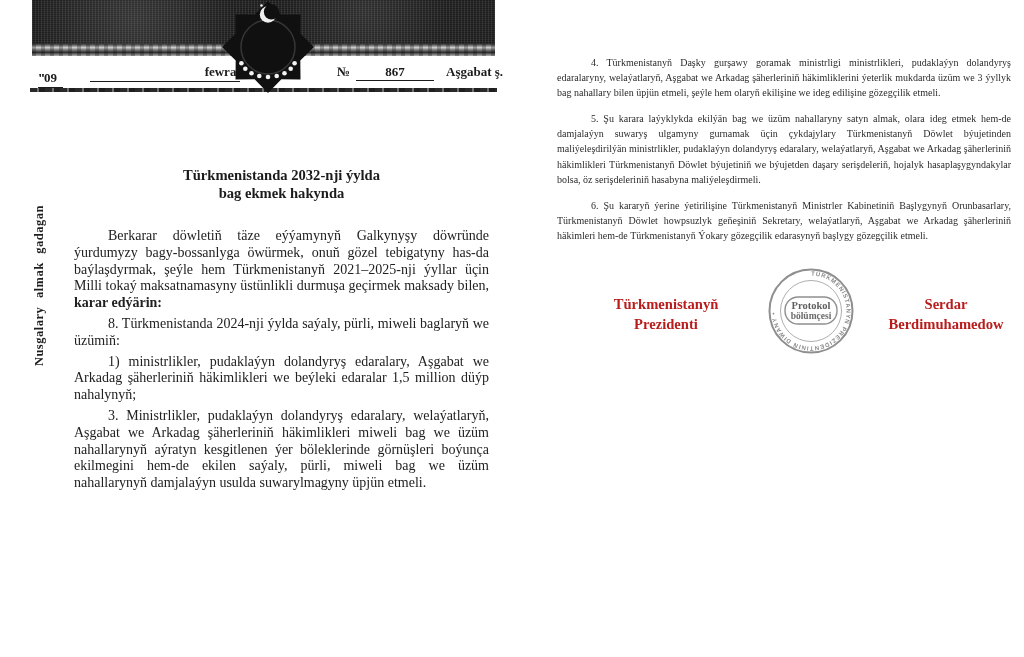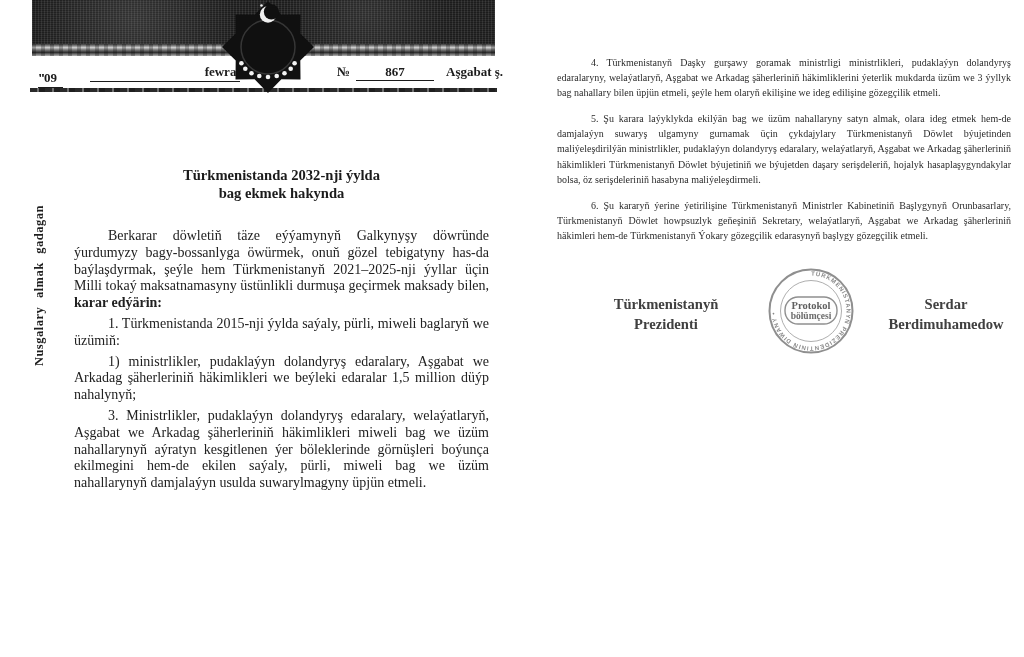--- a/index.html
+++ b/index.html
@@ -72,21 +72,21 @@
   .right-page { position:absolute; left:557px; top:55px; width:454px; }
   .right-page p {
     font-size:10px; line-height:15.1px; text-align:justify;
     text-indent:34px; margin-bottom:11px; color:#2b2b2b;
   }
 
   .signature-row {
     margin-top:30px; display:flex; align-items:center; justify-content:space-between;
     padding:0 6px 0 14px;
   }
-  .sig-block { font-weight:bold; font-size:14.6px; line-height:20px; text-align:center; color:#404040; }
+  .sig-block { font-weight:bold; font-size:14.6px; line-height:20px; text-align:center; color:#b91c1c; }
   .sig-left { flex:0 0 190px; }
   .sig-right { flex:0 0 170px; }
   .stamp-wrap { flex:0 0 100px; display:flex; justify-content:center; margin-top:-6px; }
 </style>
 </head>
 <body>
 
 <div class="canvas">
 
   <div class="left-page">
@@ -131,21 +131,21 @@
     <div class="margin-note">Nusgalary almak gadagan</div>
 
     <div class="left-content">
       <div class="doc-title">
         <div>Türkmenistanda 2032-nji ýylda</div>
         <div>bag ekmek hakynda</div>
       </div>
 
       <p class="intro"><span>Berkarar döwletiň täze eýýamynyň Galkynyşy döwründe ýurdumyzy bagy-bossanlyga öwürmek, onuň gözel tebigatyny has-da baýlaşdyrmak, şeýle hem Türkmenistanyň 2021–2025-nji ýyllar üçin Milli tokaý maksatnamasyny üstünlikli durmuşa geçirmek maksady bilen, </span><b>karar edýärin:</b></p>
 
-      <p>1. Türkmenistanda 2015-nji ýylda saýaly, pürli, miweli baglaryň we üzümiň:</p>
+      <p>8. Türkmenistanda 2024-nji ýylda saýaly, pürli, miweli baglaryň we üzümiň:</p>
       <p>1) ministrlikler, pudaklaýyn dolandyryş edaralary, Aşgabat we Arkadag şäherleriniň häkimlikleri we beýleki edaralar 1,5 million düýp nahalynyň;</p>
       <p>3. Ministrlikler, pudaklaýyn dolandyryş edaralary, welaýatlaryň, Aşgabat we Arkadag şäherleriniň häkimlikleri miweli bag we üzüm nahallarynyň aýratyn kesgitlenen ýer böleklerinde görnüşleri boýunça ekilmegini hem-de ekilen saýaly, pürli, miweli bag we üzüm nahallarynyň damjalaýyn usulda suwarylmagyny üpjün etmeli.</p>
     </div>
   </div>
 
   <div class="right-page">
     <p>4. Türkmenistanyň Daşky gurşawy goramak ministrligi ministrlikleri, pudaklaýyn dolandyryş edaralaryny, welaýatlaryň, Aşgabat we Arkadag şäherleriniň häkimliklerini ýeterlik mukdarda üzüm we 3 ýyllyk bag nahallary bilen üpjün etmeli, şeýle hem olaryň ekilişine we ideg edilişine gözegçilik etmeli.</p>
     <p>5. Şu karara laýyklykda ekilýän bag we üzüm nahallaryny satyn almak, olara ideg etmek hem-de damjalaýyn suwaryş ulgamyny gurnamak üçin çykdajylary Türkmenistanyň Döwlet býujetinden maliýeleşdirilýän ministrlikler, pudaklaýyn dolandyryş edaralary, welaýatlaryň, Aşgabat we Arkadag şäherleriniň häkimlikleri Türkmenistanyň Döwlet býujetiniň we býujetden daşary serişdeleriň, hojalyk hasaplaşygyndakylar bolsa, öz serişdeleriniň hasabyna maliýeleşdirmeli.</p>
     <p>6. Şu kararyň ýerine ýetirilişine Türkmenistanyň Ministrler Kabinetiniň Başlygynyň Orunbasarlary, Türkmenistanyň Döwlet howpsuzlyk geňeşiniň Sekretary, welaýatlaryň, Aşgabat we Arkadag şäherleriniň häkimleri hem-de Türkmenistanyň Ýokary gözegçilik edarasynyň başlygy gözegçilik etmeli.</p>
 

